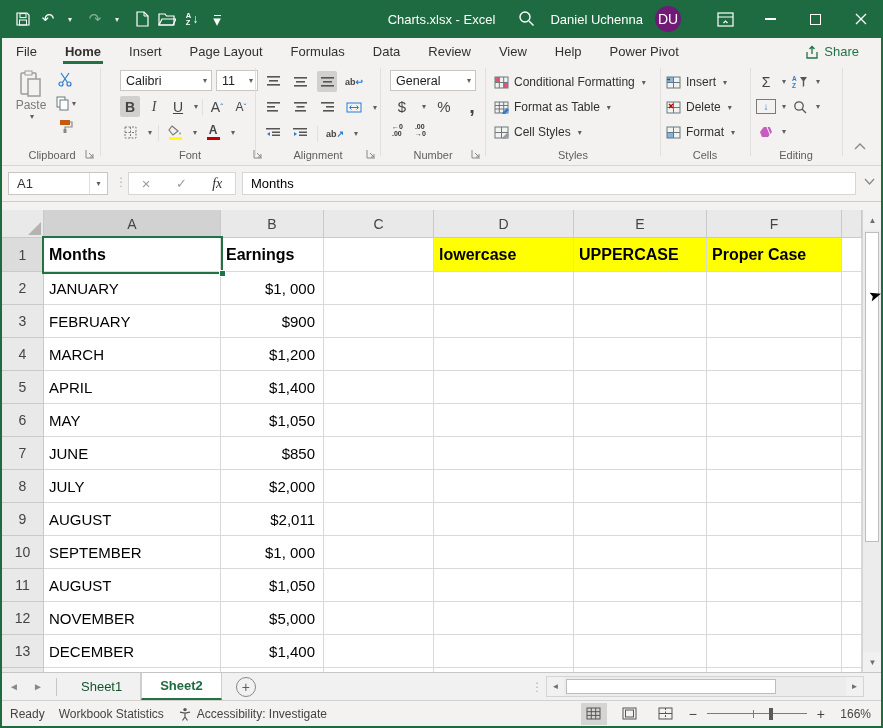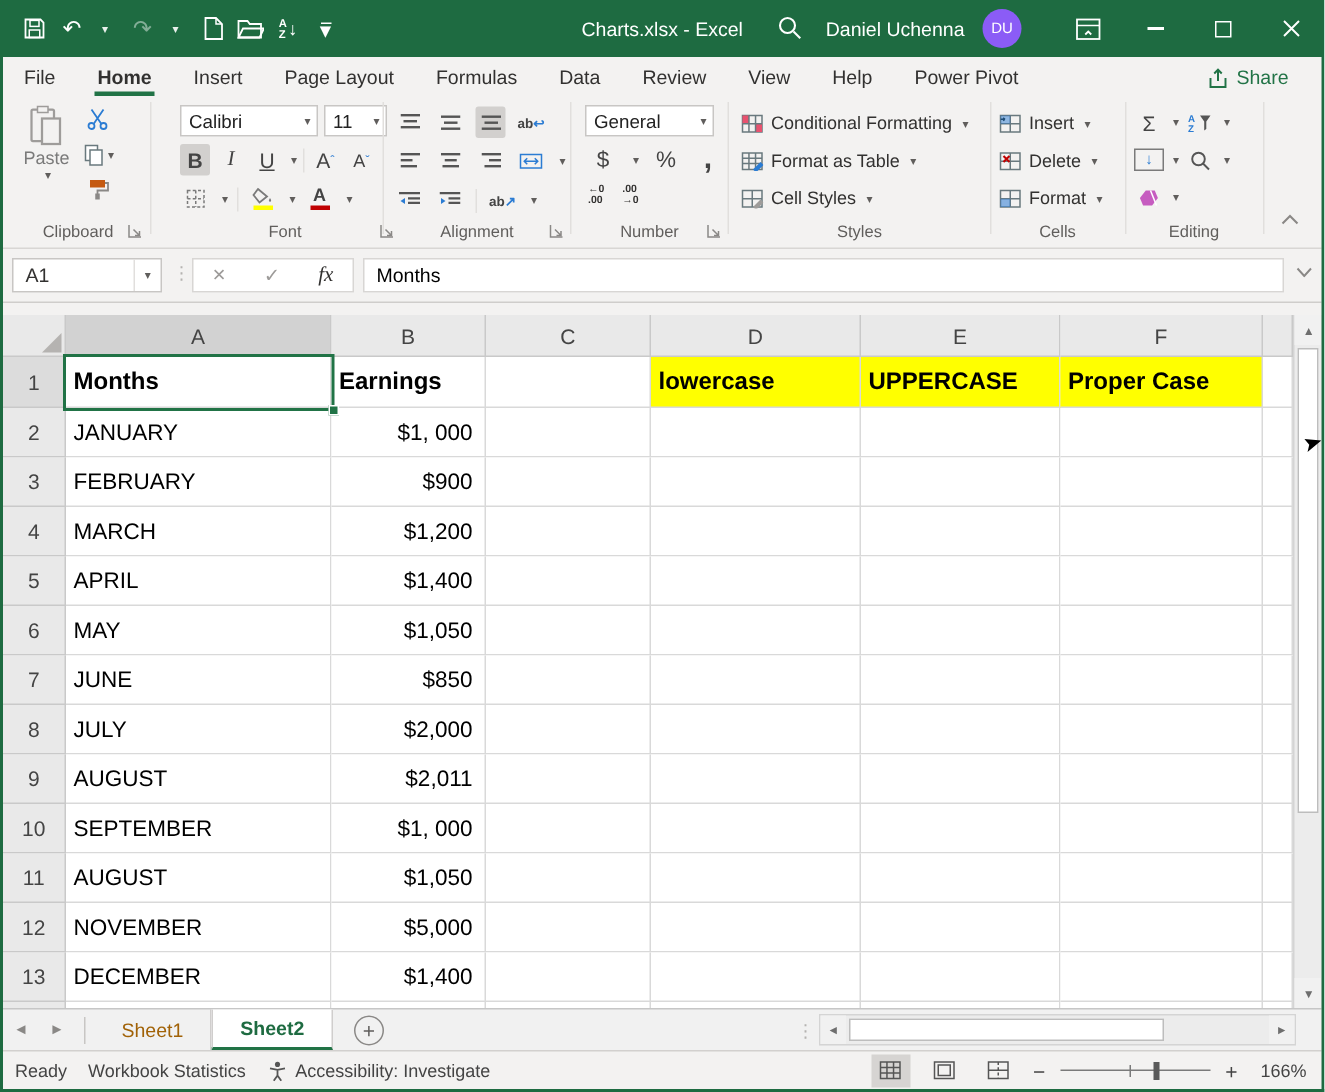--- a/index.html
+++ b/index.html
@@ -10,21 +10,21 @@
 
 .titlebar{position:absolute;left:0;top:0;width:883px;height:38px;background:#1e6b41;display:flex;align-items:center;color:#fff}
 .qat{display:flex;align-items:center;gap:7px;padding-left:14px}
 .qat .btn{display:flex;align-items:center;justify-content:center;height:24px;min-width:18px;font-size:15px}
 .qat .chev{font-size:8px;margin-left:-3px;opacity:.9}
 .dim{opacity:.45}
 .title-center{position:absolute;left:0;right:0;top:0;height:38px;display:flex;align-items:center;justify-content:center;pointer-events:none;font-size:13px}
 .search-glyph{position:absolute;left:518px;top:10px}
 .tb-right{position:absolute;right:0;top:0;height:38px;display:flex;align-items:center}
 .user-name{font-size:13px;margin-right:12px}
-.avatar{width:26px;height:26px;border-radius:50%;background:#8b5cf6;color:#fff;font-size:10px;display:flex;align-items:center;justify-content:center;margin-right:22px}
+.avatar{width:26px;height:26px;border-radius:50%;background:#701a75;color:#fff;font-size:14px;display:flex;align-items:center;justify-content:center;margin-right:22px}
 .tb-ctl{width:45px;height:38px;display:flex;align-items:center;justify-content:center}
 .sortaz{display:flex;align-items:center;gap:1px}
 .sortaz .letters{display:flex;flex-direction:column;font-size:7.5px;line-height:7px;font-weight:bold}
 .overchev{display:flex;flex-direction:column;align-items:center;font-size:8px;line-height:5px}
 .overchev .bar{width:7px;height:1px;background:#fff;margin-bottom:2px}
 
 .tabsrow{position:absolute;left:2px;top:38px;width:879px;height:26px;background:#f3f2f1;display:flex;align-items:center;font-size:13px}
 .rtab{padding:0 14px;height:26px;display:flex;align-items:center;color:#323130}
 .rtab.file{color:#323130}
 .rtab.active{font-weight:bold;position:relative;color:#323130}
@@ -72,21 +72,21 @@
 .selbox{position:absolute;left:40px;top:26px;width:181px;height:38px;border:2px solid #217346;pointer-events:none}
 .selbox .handle{position:absolute;right:-5px;bottom:-5px;width:7px;height:7px;background:#217346;border:1px solid #fff}
 
 .vscroll{position:absolute;left:862px;top:210px;width:19px;height:462px;background:#ececec;border-left:1px solid #d4d4d4}
 .vscroll .arrow{position:absolute;left:0;width:19px;height:20px;display:flex;align-items:center;justify-content:center;font-size:8px;color:#6e6e6e;background:#f1f1f1}
 .vthumb{position:absolute;left:2px;top:22px;width:14px;height:310px;background:#fff;border:1px solid #bdbdbd}
 
 .sheetbar{position:absolute;left:2px;top:672px;width:879px;height:28px;background:#f1f1f1;border-top:1px solid #c6c6c6;display:flex;align-items:center;font-size:13px}
 .navarrow{width:24px;text-align:center;color:#8a8886;font-size:10px}
 .tabdiv{width:1px;height:18px;background:#c8c6c4;margin:0 6px}
-.stab{height:27px;display:flex;align-items:center;padding:0 18px;color:#a16207;border-right:1px solid #d0cecd}
+.stab{height:27px;display:flex;align-items:center;padding:0 18px;color:#14532d;border-right:1px solid #d0cecd}
 .stab.active{background:#fff;color:#1e6b41;font-weight:bold;border-bottom:2px solid #217346;border-left:1px solid #d0cecd}
 .addsheet{width:20px;height:20px;border-radius:50%;border:1px solid #8a8886;color:#605e5c;display:flex;align-items:center;justify-content:center;font-size:14px;margin-left:14px}
 .hdots{position:absolute;left:529px;color:#b5b3b1;font-size:12px;top:7px}
 .hscroll{position:absolute;left:544px;top:3px;width:318px;height:21px;background:#ececec;border:1px solid #d4d4d4;display:flex;align-items:center}
 .hscroll .arrow{width:17px;height:100%;display:flex;align-items:center;justify-content:center;font-size:8px;color:#6e6e6e;background:#f1f1f1}
 .hthumb{position:absolute;left:19px;top:2px;width:210px;height:15px;background:#fff;border:1px solid #bdbdbd}
 
 .statusbar{position:absolute;left:2px;top:700px;width:879px;height:26px;background:#f3f2f1;border-top:1px solid #d2d0ce;display:flex;align-items:center;font-size:12px;color:#444}
 .sb-item{margin-left:14px;display:flex;align-items:center;gap:5px}
 .sb-right{position:absolute;right:10px;display:flex;align-items:center;gap:10px}

